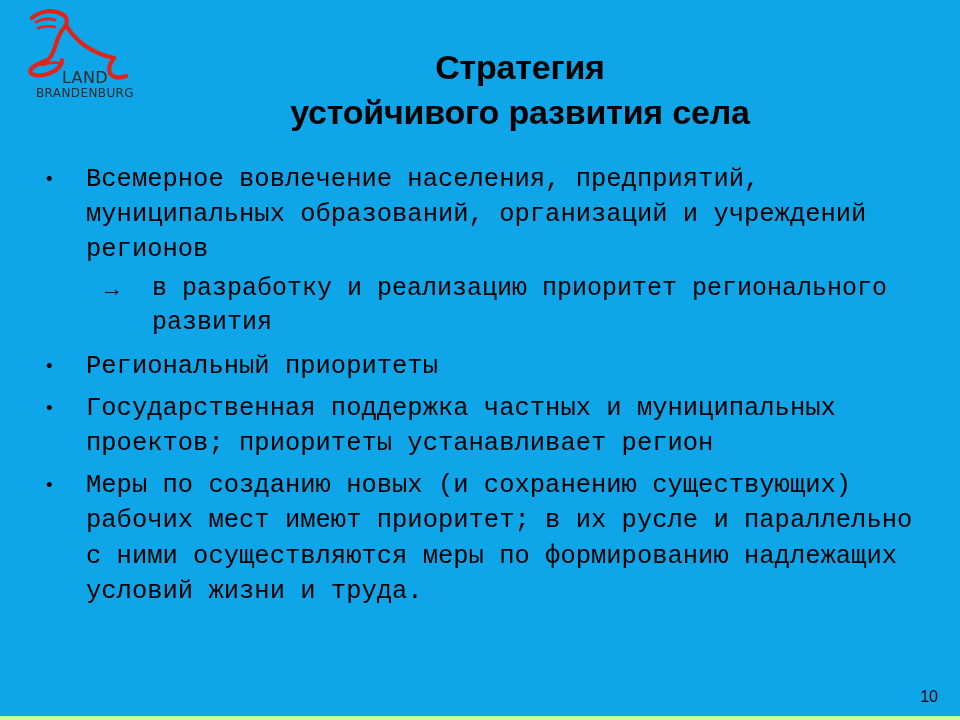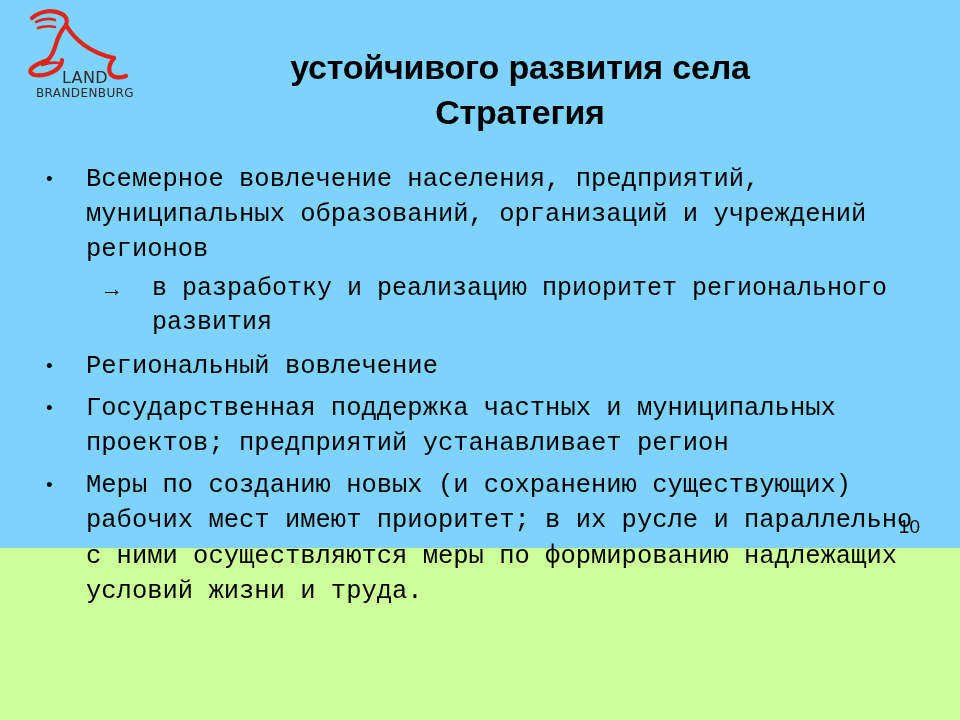--- a/index.html
+++ b/index.html
@@ -10,22 +10,22 @@
     width: 960px;
     height: 720px;
     background: #ccfe99;
     font-family: "Liberation Sans", sans-serif;
     color: #000000;
     overflow: hidden;
   }
   .slide {
     position: relative;
     width: 960px;
-    height: 548px;
-    background: #7dd3fc;
+    height: 716px;
+    background: #0ea5e9;
     box-sizing: border-box;
   }
 
   
   .logo {
     position: absolute;
     left: 10px;
     top: 6px;
     width: 150px;
     height: 112px;
@@ -120,23 +120,23 @@
     line-height: 1.45;
   }
   .bullet.b1 { margin-bottom: 4px; }
   .bullet.b2 { margin-top: 6px; }
   .bullet.b3 { margin-top: 2px; }
   .bullet.b4 { margin-top: 4px; }
 
   
   .page-number {
     position: absolute;
-    right: 40px;
+    right: 22px;
     bottom: 10px;
-    font-size: 19px;
+    font-size: 16px;
     color: #000000;
     font-family: "Liberation Sans", sans-serif;
   }
 </style>
 </head>
 <body>
 
 <div class="slide">
 
   <div class="logo">
@@ -155,44 +155,44 @@
         <path d="M24 59 C30 57, 36 56, 41 57"></path>
       </g>
     </svg>
     <div class="logo-text">
       <span class="logo-line1">LAND</span>
       <span class="logo-line2">BRANDENBURG</span>
     </div>
   </div>
 
   <h1 class="title">
+    <span class="title-line">Стратегия</span>
     <span class="title-line">устойчивого развития села</span>
-    <span class="title-line">Стратегия</span>
   </h1>
 
   <div class="body">
 
     <div class="bullet b1">
       <span class="marker dot">•</span>
       <span class="text">Всемерное вовлечение населения, предприятий, муниципальных образований, организаций и учреждений регионов</span>
     </div>
 
     <div class="bullet sub">
       <span class="marker">→</span>
       <span class="text">в разработку и реализацию приоритет регионального развития</span>
     </div>
 
     <div class="bullet b2">
       <span class="marker dot">•</span>
-      <span class="text">Региональный вовлечение</span>
+      <span class="text">Региональный приоритеты</span>
     </div>
 
     <div class="bullet b3">
       <span class="marker dot">•</span>
-      <span class="text">Государственная поддержка частных и муниципальных проектов; предприятий устанавливает регион</span>
+      <span class="text">Государственная поддержка частных и муниципальных проектов; приоритеты устанавливает регион</span>
     </div>
 
     <div class="bullet b4">
       <span class="marker dot">•</span>
       <span class="text">Меры по созданию новых (и сохранению существующих) рабочих мест имеют приоритет; в их русле и параллельно с ними осуществляются меры по формированию надлежащих условий жизни и труда.</span>
     </div>
 
   </div>
 
   <div class="page-number">10</div>

